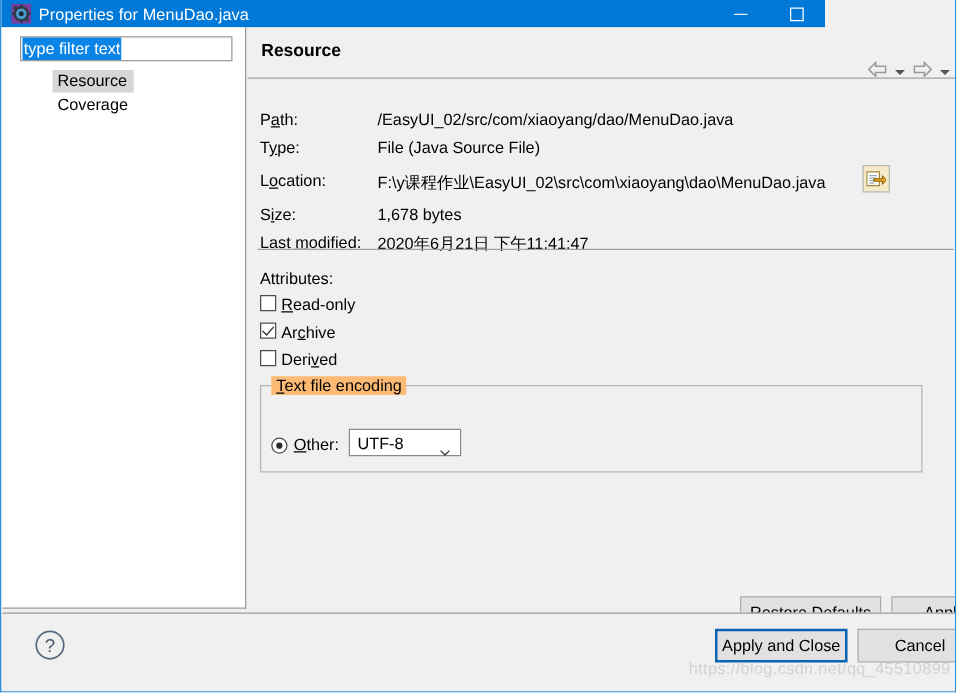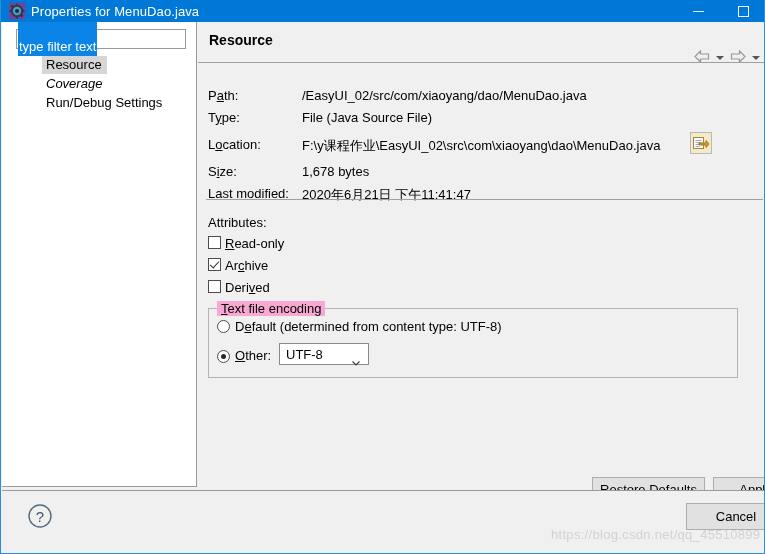--- a/index.html
+++ b/index.html
@@ -18,21 +18,21 @@
     background: #f0f0f0;
     border-left: 1px solid #2a8fdb;
     border-right: 1px solid #2a8fdb;
     border-bottom: 1px solid #2a8fdb;
     overflow: hidden;
   }
 
   
   #titlebar {
     position: absolute; left: 0; top: 0;
-    width: 765px; height: 22px;
+    width: 659px; height: 22px;
     background: #0078d7;
     display: flex; align-items: center;
   }
   #title-icon {
     width: 16px; height: 16px;
     margin-left: 8px; margin-right: 6px;
     position: relative; flex: none;
   }
   #title-text {
     color: #ffffff;
@@ -69,21 +69,21 @@
     border: 1px solid #9a9a9a;
     background: #ffffff;
     display: flex; align-items: center;
     padding-left: 1px;
   }
   #filter-value {
     background: #0b84e8;
     color: #ffffff;
     font-size: 13px;
     line-height: 16px;
-    padding: 17px 1px 1px 1px;
+    padding: 1px 1px 1px 1px;
     white-space: nowrap;
   }
   .tree-item {
     position: absolute;
     left: 40px;
     font-size: 13px;
     color: #000000;
     white-space: nowrap;
     padding: 1px 5px 2px 4px;
     line-height: 15px;
@@ -157,21 +157,21 @@
   }
 
   
   #enc-group {
     position: absolute; left: 10px; top: 286px;
     width: 530px; height: 70px;
     border: 1px solid #b4b4b4;
   }
   #enc-legend {
     position: absolute; left: 8px; top: -8px;
-    background: #f9a8d4;
+    background: #fdba74;
     padding: 0 4px;
     font-size: 13px; color: #000;
   }
   .radio-row {
     position: absolute; left: 8px;
     font-size: 13px; color: #000;
     display: flex; align-items: center;
     white-space: nowrap;
   }
   .radio {
@@ -307,25 +307,22 @@
   <div id="body-area">
 
     <div id="left-panel">
       <div id="filter-input">
         <span id="filter-value" title="type filter text">type filter text</span>
       </div>
 
       <div class="tree-item selected" style="top:34px;">
         <span>Resource</span>
       </div>
-      <div class="tree-item" style="top:53px;font-style:italic;">
+      <div class="tree-item" style="top:53px;">
         <span>Coverage</span>
-      </div>
-      <div class="tree-item" style="top:72px;">
-        <span>Run/Debug Settings</span>
       </div>
     </div>
 
     <div id="right-panel">
 
       <div id="page-heading">Resource</div>
       <div id="heading-rule"></div>
 
       <div id="nav-arrows">
         <span>
@@ -395,24 +392,20 @@
       </div>
 
       <div class="chk-row" style="top:258px;">
         <span class="chkbox"></span>
         <span><span>Deri</span><span class="mn">v</span><span>ed</span></span>
       </div>
 
       <div id="enc-group">
         <div id="enc-legend"><span></span><span class="mn">T</span><span>ext file encoding</span></div>
 
-        <div class="radio-row" style="top:10px;">
-          <span class="radio"></span>
-          <span><span>D</span><span class="mn">e</span><span>fault (determined from content type: UTF-8)</span></span>
-        </div>
 
         <div class="radio-row" style="top:39px;align-items:flex-end;">
           <span class="radio on"></span>
           <span><span></span><span class="mn">O</span><span>ther:</span></span>
         </div>
 
         <div id="enc-combo">
           <span id="enc-combo-value">UTF-8</span>
           <span id="enc-combo-caret">
             <svg width="8" height="5" viewBox="0 0 8 5">
@@ -434,19 +427,22 @@
 
   <div id="bottom-bar"></div>
 
   <div id="help-icon">
     <svg width="26" height="26" viewBox="0 0 26 26">
       <circle cx="13" cy="13" r="11" fill="none" stroke="#5a6b80" stroke-width="1.4"></circle>
       <text x="13" y="18.5" font-family="Liberation Sans, sans-serif" font-size="15" fill="#44566b" text-anchor="middle">?</text>
     </svg>
   </div>
 
+  <div id="btn-apply-close">
+    <span>Apply and Close</span>
+  </div>
   <div id="btn-cancel">
     <span>Cancel</span>
   </div>
 
   <div id="watermark">https://blog.csdn.net/qq_45510899</div>
 
 </div>
 
 </body></html>

